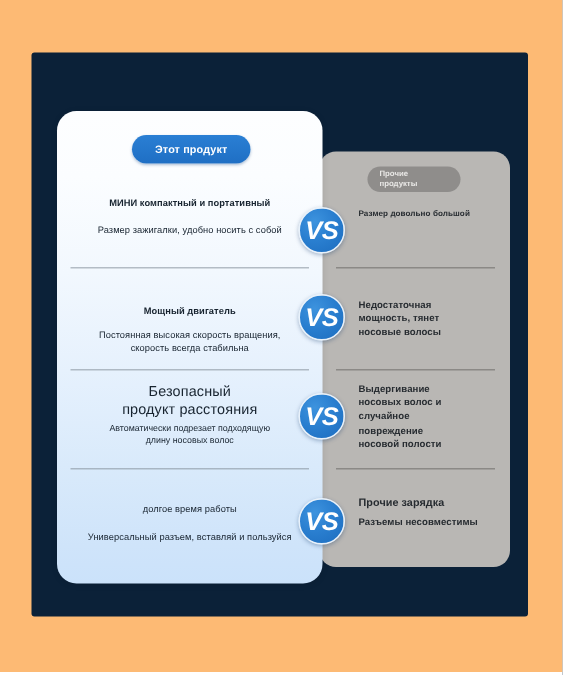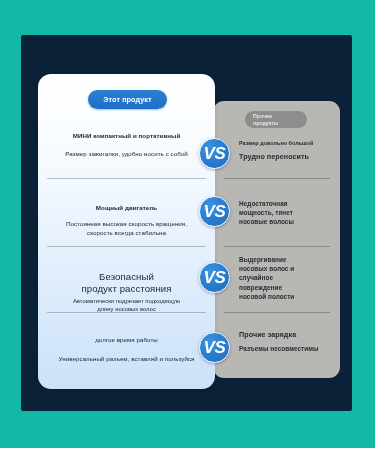--- a/index.html
+++ b/index.html
@@ -12,21 +12,21 @@
     height: 450px;
     overflow: hidden;
     font-family: "Liberation Sans", "DejaVu Sans", sans-serif;
     -webkit-font-smoothing: antialiased;
   }
 
   .canvas {
     position: relative;
     width: 375px;
     height: 448px;
-    background: #14b8a6;
+    background: #fdba74;
   }
 
   
   .backdrop {
     position: absolute;
     left: 21px;
     top: 35px;
     width: 331px;
     height: 376px;
     background: #0b2138;
@@ -224,21 +224,20 @@
     <span>Прочие</span>
     <span>продукты</span>
   </div>
 
   <div class="row-left" style="top:131px;">
     <div class="l-title">МИНИ компактный и портативный</div>
     <div class="l-sub" style="margin-top:9px;">Размер зажигалки, удобно носить с собой</div>
   </div>
   <div class="row-right" style="top:139px;">
     <div class="r-small">Размер довольно большой</div>
-    <div class="r-big" style="margin-top:5px;">Трудно переносить</div>
   </div>
   <div class="vs-badge" style="top:138px;">VS</div>
 
   <div class="divider-left" style="top:178px;"></div>
   <div class="divider-right" style="top:178px;"></div>
 
   <div class="row-left" style="top:203px;">
     <div class="l-title">Мощный двигатель</div>
     <div class="l-sub" style="margin-top:7px;">Постоянная высокая скорость вращения,</div>
     <div class="l-sub">скорость всегда стабильна</div>
@@ -246,21 +245,21 @@
   <div class="row-right" style="top:199px;">
     <div class="r-block">Недостаточная</div>
     <div class="r-block">мощность, тянет</div>
     <div class="r-block">носовые волосы</div>
   </div>
   <div class="vs-badge" style="top:196px;">VS</div>
 
   <div class="divider-left" style="top:246px;"></div>
   <div class="divider-right" style="top:246px;"></div>
 
-  <div class="row-left" style="top:271px;">
+  <div class="row-left" style="top:256px;">
     <div class="l-title-big">Безопасный</div>
     <div class="l-title-big">продукт расстояния</div>
     <div class="l-sub-small" style="margin-top:3px;">Автоматически подрезает подходящую</div>
     <div class="l-sub-small">длину носовых волос</div>
   </div>
   <div class="row-right" style="top:255px;">
     <div class="r-block">Выдергивание</div>
     <div class="r-block">носовых волос и</div>
     <div class="r-block">случайное</div>
     <div class="r-block">повреждение</div>

